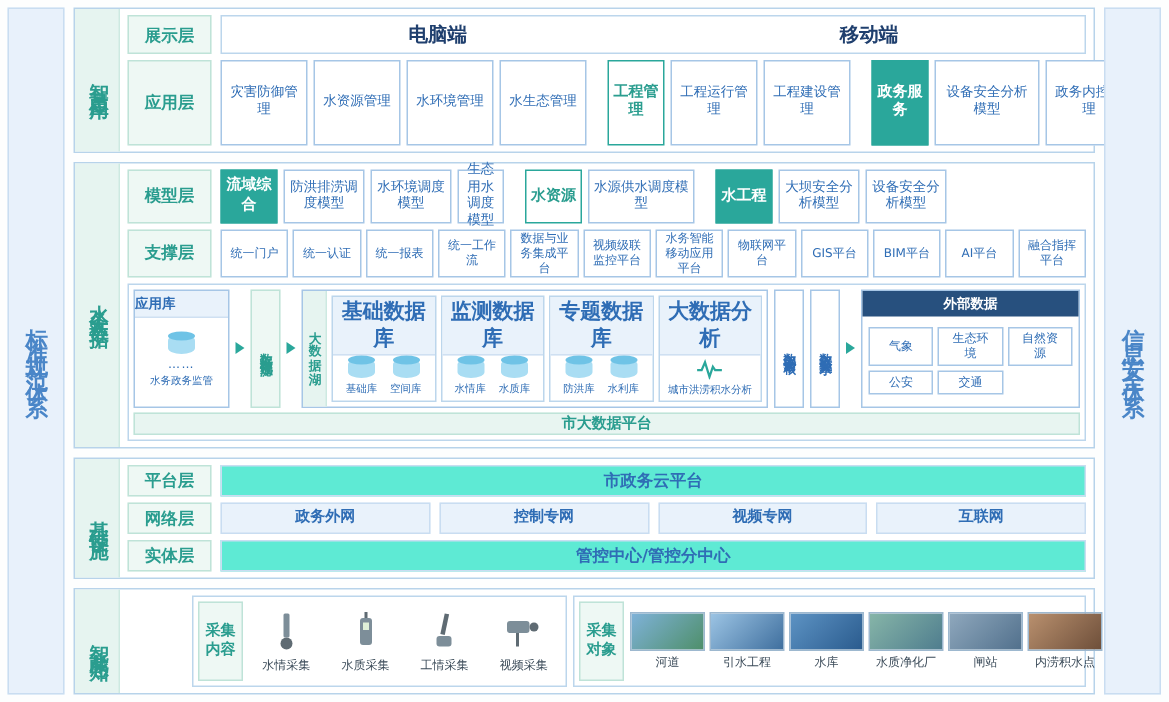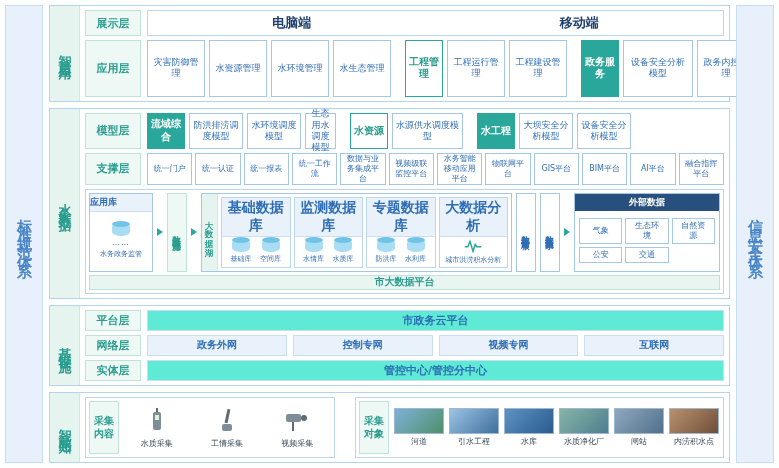--- a/index.html
+++ b/index.html
@@ -326,25 +326,34 @@
           <div class="layer-label">实体层</div>
           <div class="wide-bar">管控中心/管控分中心</div>
         </div>
       </div>
     </section>
 
     <section class="band band4">
       <div class="band-label">
         <span class="vtext">智能感知</span>
       </div>
-      <div class="band-content" style="flex-direction:row; gap:20px;">
+      <div class="band-content" style="flex-direction:row; gap:4px;margin-left:43px;">
 
         <div class="sense-box left">
           <div class="sense-label">采集内容</div>
           <div class="sense-items">
+            <div class="sense-item">
+              <div class="icon-wrap">
+                <svg width="20" height="26" viewBox="0 0 20 26">
+                  <rect x="8" y="1" width="4" height="16" rx="1" fill="#7d8e99"></rect>
+                  <circle cx="10" cy="21" r="4" fill="#5f6b73"></circle>
+                </svg>
+              </div>
+              <div class="lbl">水情采集</div>
+            </div>
             <div class="sense-item">
               <div class="icon-wrap">
                 <svg width="20" height="26" viewBox="0 0 20 26">
                   <rect x="6" y="4" width="8" height="18" rx="2" fill="#7d8e99"></rect>
                   <rect x="8" y="7" width="4" height="5" fill="#dff0d8"></rect>
                   <rect x="9" y="0" width="2" height="4" fill="#5f6b73"></rect>
                 </svg>
               </div>
               <div class="lbl">水质采集</div>
             </div>

